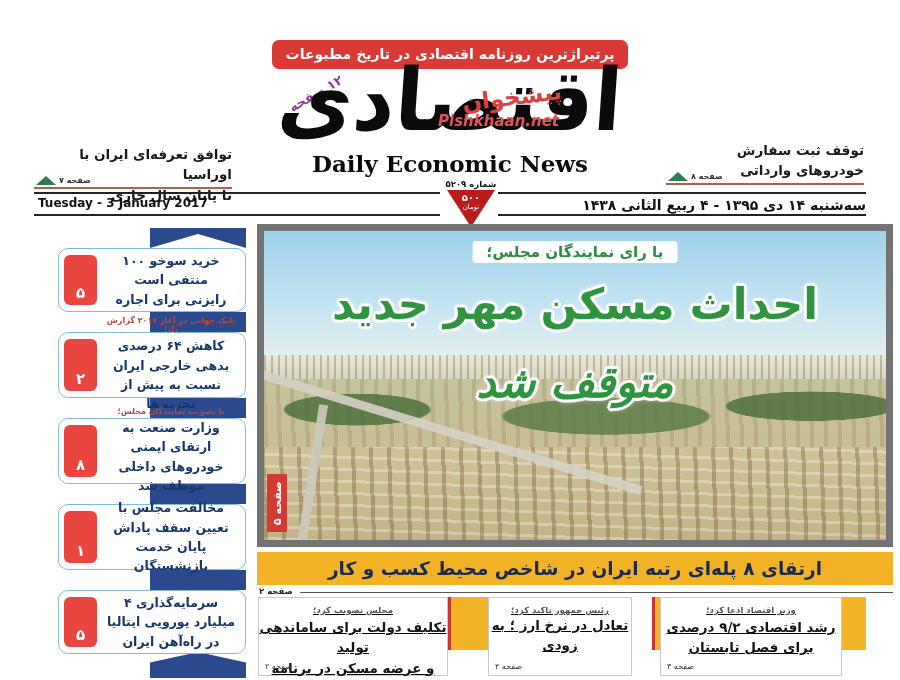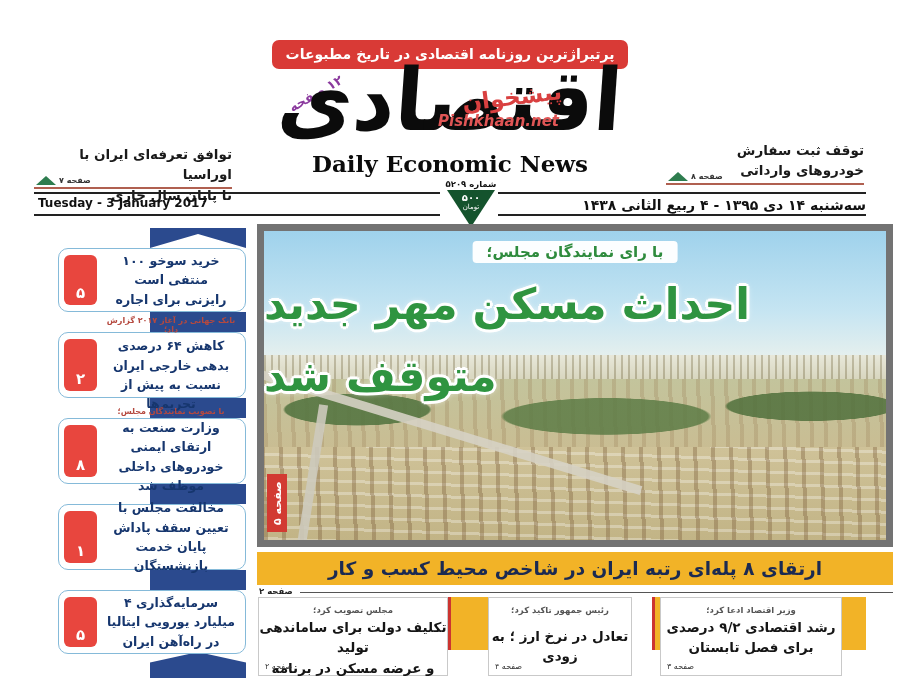--- a/index.html
+++ b/index.html
@@ -38,21 +38,21 @@
   .r1{left:34px;top:192px;width:406px;}
   .r2{left:34px;top:214px;width:406px;}
   .r3{left:498px;top:192px;width:368px;}
   .r4{left:498px;top:214px;width:368px;}
   .date-g{left:38px;top:196px;width:300px;font-size:12px;font-weight:bold;color:#111;}
   .date-j{left:560px;top:197px;width:306px;text-align:right;direction:rtl;font-size:14px;
           font-weight:bold;color:#111;}
 
   .issue-label{left:444px;top:179px;width:54px;text-align:center;font-size:8.5px;font-weight:bold;
                direction:rtl;color:#111;}
-  .price-tri{left:447px;top:190px;width:48px;height:37px;background:#14532d;
+  .price-tri{left:447px;top:190px;width:48px;height:37px;background:#b91c1c;
              clip-path:polygon(0 0,100% 0,50% 100%);display:flex;flex-direction:column;
              align-items:center;color:#fff;direction:rtl;filter:drop-shadow(0 0 1px #1a567f);}
   .price-tri .v{font-size:10px;font-weight:bold;line-height:11px;margin-top:2px;}
   .price-tri .u{font-size:7px;line-height:8px;}
 
   
   .photo{left:257px;top:224px;width:636px;height:323px;border:7px solid #737373;
          box-sizing:border-box;overflow:hidden;}
   .ph-sky{position:absolute;left:0;top:0;right:0;height:40%;
           background:linear-gradient(#9fd2ec,#c6e5f2 65%,#e4efee);}
@@ -72,52 +72,52 @@
              repeating-linear-gradient(88deg,rgba(125,95,60,.38) 0 4px,rgba(0,0,0,0) 4px 18px),
              repeating-linear-gradient(2deg,rgba(255,255,255,.3) 0 3px,rgba(0,0,0,0) 3px 12px),
              linear-gradient(#cfc298,#c2b486);}
   .road1{position:absolute;left:-4%;top:63%;width:66%;height:9px;background:rgba(214,210,196,.9);
          transform:rotate(17deg);}
   .road2{position:absolute;left:7%;top:56%;width:9px;height:46%;background:rgba(205,202,188,.9);
          transform:rotate(9deg);}
   .lead-kicker{left:50%;transform:translateX(-50%);top:10px;background:rgba(255,255,255,.96);
                border-radius:4px;padding:2px 14px;color:#2e8b3d;font-weight:bold;font-size:15px;
                direction:rtl;white-space:nowrap;}
-  .lead-line{left:0;width:100%;text-align:left;direction:rtl;font-weight:bold;font-size:43px;
+  .lead-line{left:0;width:100%;text-align:center;direction:rtl;font-weight:bold;font-size:43px;
              color:#2f9440;
              text-shadow:-2px -2px 0 #fff,2px -2px 0 #fff,-2px 2px 0 #fff,2px 2px 0 #fff,
                          0 -3px 0 #fff,0 3px 0 #fff,-3px 0 0 #fff,3px 0 0 #fff,0 0 7px #fff;}
   .ll1{top:48px;}
-  .ll2{top:120px;}
+  .ll2{top:126px;font-style:italic;}
   .lead-page{left:3px;bottom:8px;width:20px;height:58px;background:#d23a32;color:#fff;
              writing-mode:vertical-rl;transform:rotate(180deg);font-size:11px;font-weight:bold;
              display:flex;align-items:center;justify-content:center;direction:rtl;}
 
   
   .hl-bar{left:257px;top:552px;width:636px;height:33px;background:#f2b327;color:#1b2a52;
           font-weight:bold;font-size:18.5px;text-align:center;line-height:33px;direction:rtl;}
   .hl-page{left:259px;top:586px;font-size:8.5px;direction:rtl;color:#222;font-weight:bold;}
   .hl-rule{left:300px;top:592px;width:593px;height:1px;background:#555;}
 
   
   .gap-y{top:597px;height:53px;background:#f2b327;}
   .gy1{left:451px;width:37px;}
   .gy2{left:655px;width:5px;}
   .gy3{left:842px;width:24px;}
   .gap-r{top:597px;height:53px;width:3px;background:#cc3430;}
   .gr1{left:448px;}
   .gr2{left:652px;}
   .card{top:597px;height:79px;background:#fff;border:1px solid #c9c9c9;box-sizing:border-box;
-        direction:rtl;text-align:center;}
+        direction:rtl;text-align:center;text-decoration:underline;}
   .c-left{left:258px;width:190px;}
   .c-mid{left:488px;width:144px;}
   .c-right{left:660px;width:182px;}
   .card .kicker{margin-top:7px;font-size:8.5px;color:#555;font-weight:bold;}
   .card .title{margin-top:2px;font-size:13.5px;font-weight:bold;color:#151515;line-height:1.5;}
-  .card .mid-title{margin-top:11px;}
+  .card .mid-title{margin-top:0;}
   .card .pref{position:absolute;left:6px;bottom:4px;font-size:8px;color:#333;direction:rtl;}
 
   
   .ribbon{left:150px;width:96px;background:#2b4a8e;}
   .rib-top{top:228px;height:20px;clip-path:polygon(0 0,100% 0,100% 100%,50% 30%,0 100%);}
   .rib-mid{height:20px;}
   .rm1{top:312px;}.rm2{top:398px;}.rm3{top:484px;}.rm4{top:570px;}
   .rib-tail{top:652px;height:26px;clip-path:polygon(50% 0,100% 40%,100% 100%,0 100%,0 40%);}
   .item{left:58px;width:188px;background:#fff;border:1.5px solid #85bad9;border-radius:10px;
         box-sizing:border-box;direction:rtl;}

